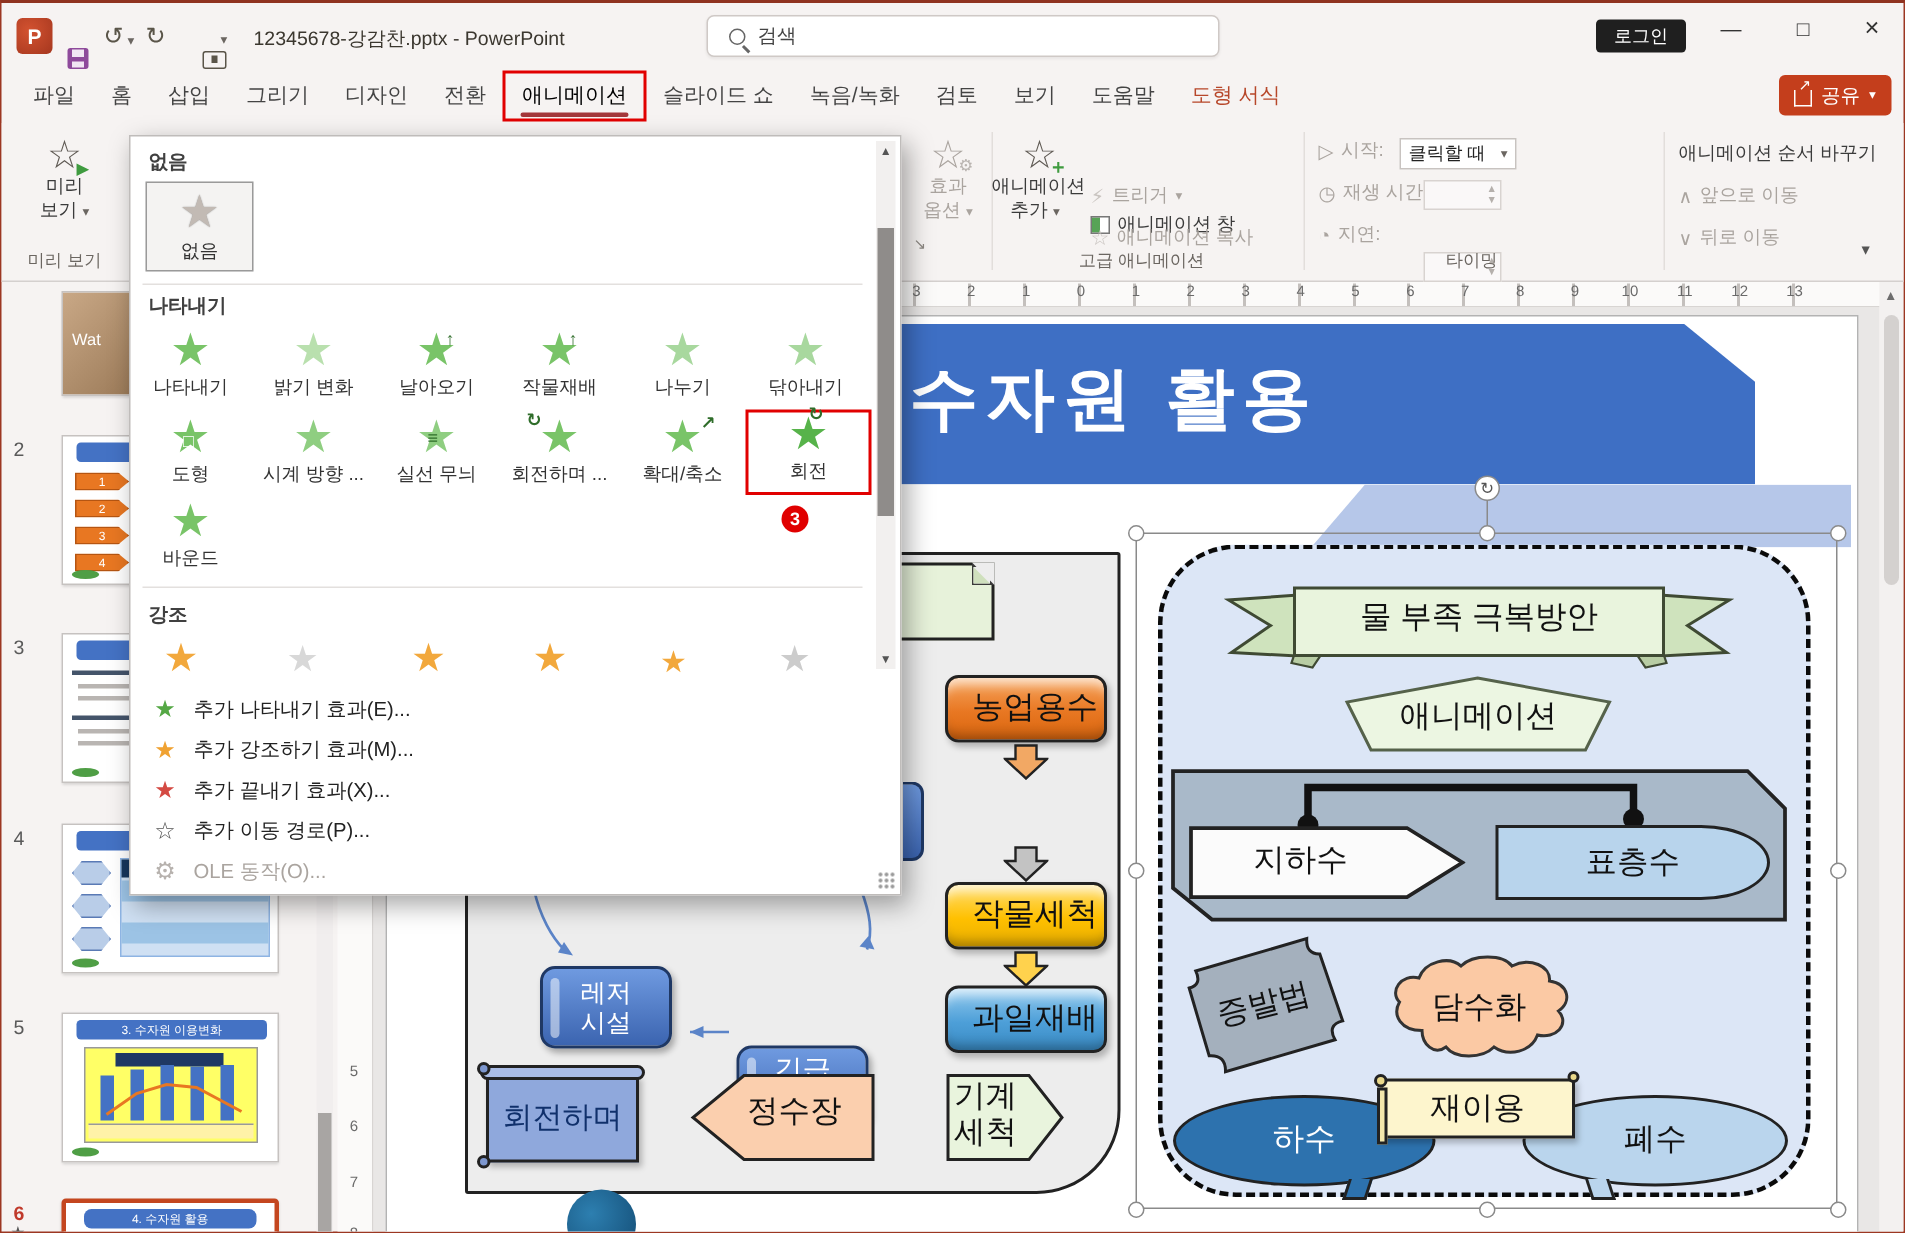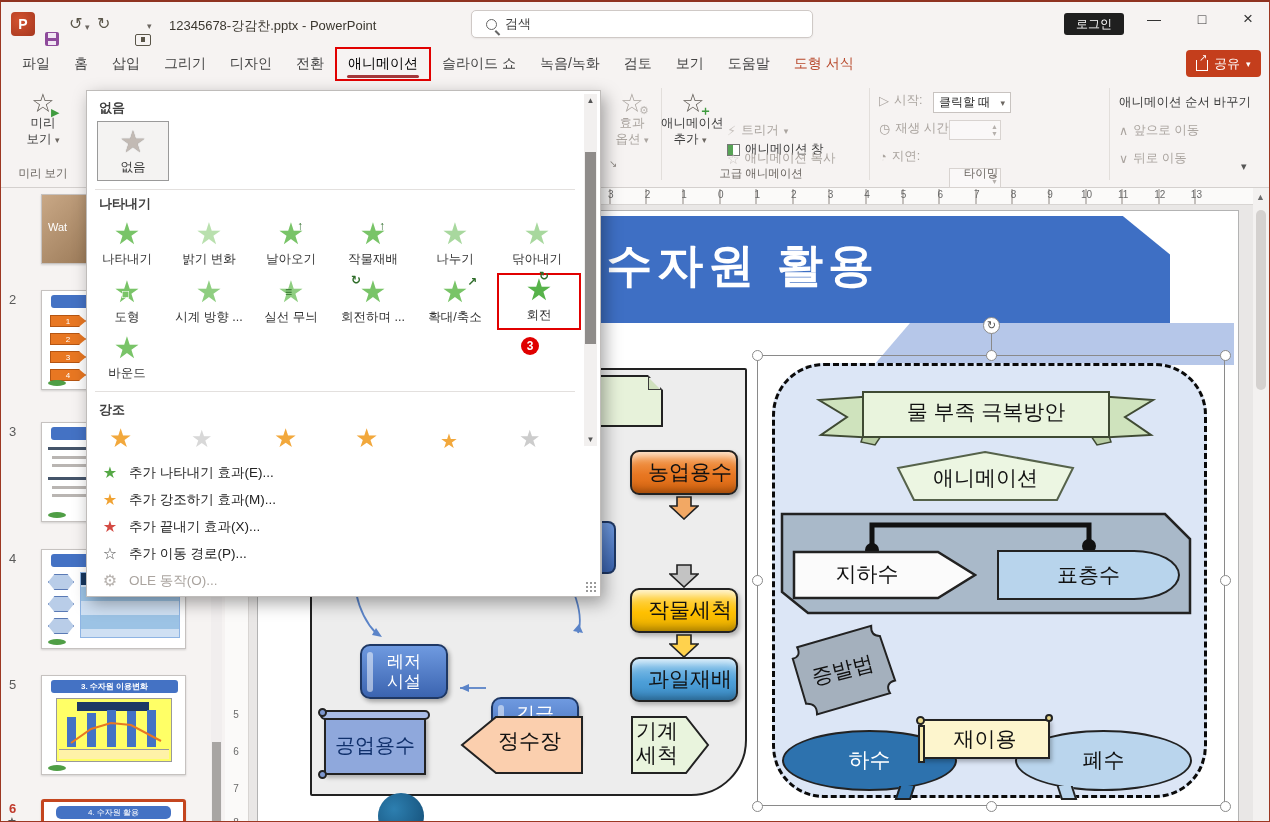--- a/index.html
+++ b/index.html
@@ -271,21 +271,21 @@
       <div style="position:absolute;left:6px;top:68px;width:26px;height:16px;background:#b9cde8;border:1px solid #5a7ab5;clip-path:polygon(25% 0,75% 0,100% 50%,75% 100%,25% 100%,0 50%);"></div>
       <div style="position:absolute;left:38px;top:22px;width:100px;height:66px;background:#cfe0f3;border:1px solid #8eb4e3;">
         <div style="height:12px;background:#17365d;width:34px;"></div>
         <div style="position:absolute;top:14px;left:0;width:100%;height:14px;background:#9cc3e5;"></div>
         <div style="position:absolute;top:42px;left:0;width:100%;height:14px;background:#9cc3e5;"></div>
       </div>
       <div class="tlogo"></div>
     </div>
     <span class="tnum abs" style="top:675px;">5</span>
     <div class="thumb abs" style="top:673px;height:100px;">
-      <div class="thead ctr" style="color:#fff;font-size:8px;font-weight:bold;">
+      <div class="thead ctr" style="color:#fff;font-size:8px;">
           <span>3. 수자원 이용변화</span>
         </div>
       <div style="position:absolute;left:14px;top:22px;width:116px;height:64px;background:#ffff66;border:1px solid #999;">
         <div style="position:absolute;left:20px;top:3px;width:72px;height:9px;background:#1f3864;"></div>
         <div style="position:absolute;left:10px;bottom:14px;width:9px;height:30px;background:#4472c4;"></div>
         <div style="position:absolute;left:30px;bottom:14px;width:9px;height:34px;background:#4472c4;"></div>
         <div style="position:absolute;left:50px;bottom:14px;width:9px;height:37px;background:#4472c4;"></div>
         <div style="position:absolute;left:70px;bottom:14px;width:9px;height:36px;background:#4472c4;"></div>
         <div style="position:absolute;left:90px;bottom:14px;width:9px;height:37px;background:#4472c4;"></div>
         <svg style="position:absolute;left:6px;top:16px;" width="104" height="34">
@@ -376,21 +376,21 @@
 용수</span></div>
     <svg class="abs" style="left:192px;top:470px;" width="38" height="14">
       <line x1="10" y1="7" x2="36" y2="7" stroke="#5b84c8" stroke-width="1.8"></line>
       <polygon points="10,7 19,3 19,11" fill="#5b84c8"></polygon>
     </svg>
 
     <div class="abs ctr" style="left:66px;top:505px;width:102px;height:59px;background:#8fa8dc;border:2px solid #222;box-shadow:2px 3px 4px rgba(0,0,0,.25);">
       <span style="position:absolute;left:-6px;top:-8px;width:110px;height:10px;background:#a9bce6;border:2px solid #222;border-radius:5px;"></span>
       <span style="position:absolute;left:-8px;top:-10px;width:9px;height:9px;background:#7d97cf;border:2px solid #222;border-radius:50%;"></span>
       <span style="position:absolute;left:-8px;bottom:-6px;width:9px;height:9px;background:#7d97cf;border:2px solid #222;border-radius:50%;"></span>
-      <span class="shp-label" style="font-size:20px;color:#10306b;">공업용수</span>
+      <span class="shp-label" style="font-size:20px;color:#10306b;">회전하며</span>
     </div>
 
     <svg class="abs" style="left:202px;top:504px;" width="124" height="60" viewBox="0 0 124 60">
       <polygon points="122,2 122,58 36,58 2,30 36,2" fill="#fbcfae" stroke="#222" stroke-width="2"></polygon>
     </svg>
     <span class="abs shp-label" style="left:240px;top:518px;">정수장</span>
 
     <svg class="abs" style="left:372px;top:504px;" width="80" height="60" viewBox="0 0 80 60">
       <polygon points="2,2 56,2 78,30 56,58 2,58" fill="#e9f4dd" stroke="#222" stroke-width="2"></polygon>
     </svg>
@@ -433,20 +433,26 @@
       <span class="shp-label">표층수</span>
     </div>
 
     <div class="abs ctr" style="left:532px;top:420px;width:105px;height:78px;transform:rotate(-14deg);">
       <svg width="105" height="78" viewBox="0 0 105 78" style="position:absolute;left:0;top:0;">
         <path d="M14,6 L91,3 Q88,13 97,15 L101,62 Q90,62 93,73 L17,76 Q20,65 9,63 L7,16 Q16,16 14,6 Z" fill="#a4b0bd" stroke="#222" stroke-width="2"></path>
       </svg>
       <span class="shp-label" style="position:relative;">증발법</span>
     </div>
 
+    <div class="abs ctr" style="left:662px;top:424px;width:132px;height:74px;">
+      <svg width="132" height="74" viewBox="0 0 132 74" style="position:absolute;left:0;top:0;">
+        <path d="M28,52 C14,52 8,42 13,33 C6,26 14,14 26,17 C30,6 46,2 54,9 C62,1 82,1 88,9 C100,3 114,9 113,19 C126,21 128,33 119,39 C127,48 117,58 105,55 C101,66 86,70 76,63 C68,71 50,71 44,63 C36,69 28,61 28,52 Z" fill="#fbc9a4" stroke="#333" stroke-width="2"></path>
+      </svg>
+      <span class="shp-label" style="position:relative;">담수화</span>
+    </div>
 
 
     <div class="abs ctr" style="left:757px;top:519px;width:177px;height:61px;background:#bad5ed;border:2px solid #222;border-radius:50%;">
       <span class="shp-label">폐수</span>
       <span class="speechtail" style="position:absolute;left:42px;bottom:-11px;background:#bad5ed;border:2px solid #222;border-top:none;transform:skewX(18deg);"></span>
     </div>
     <div class="abs ctr" style="left:524px;top:519px;width:175px;height:61px;background:#2d72ae;border:2px solid #222;border-radius:50%;">
       <span class="shp-label" style="color:#fff;">하수</span>
       <span class="speechtail" style="position:absolute;right:42px;bottom:-11px;background:#2d72ae;border:2px solid #222;border-top:none;"></span>
     </div>

